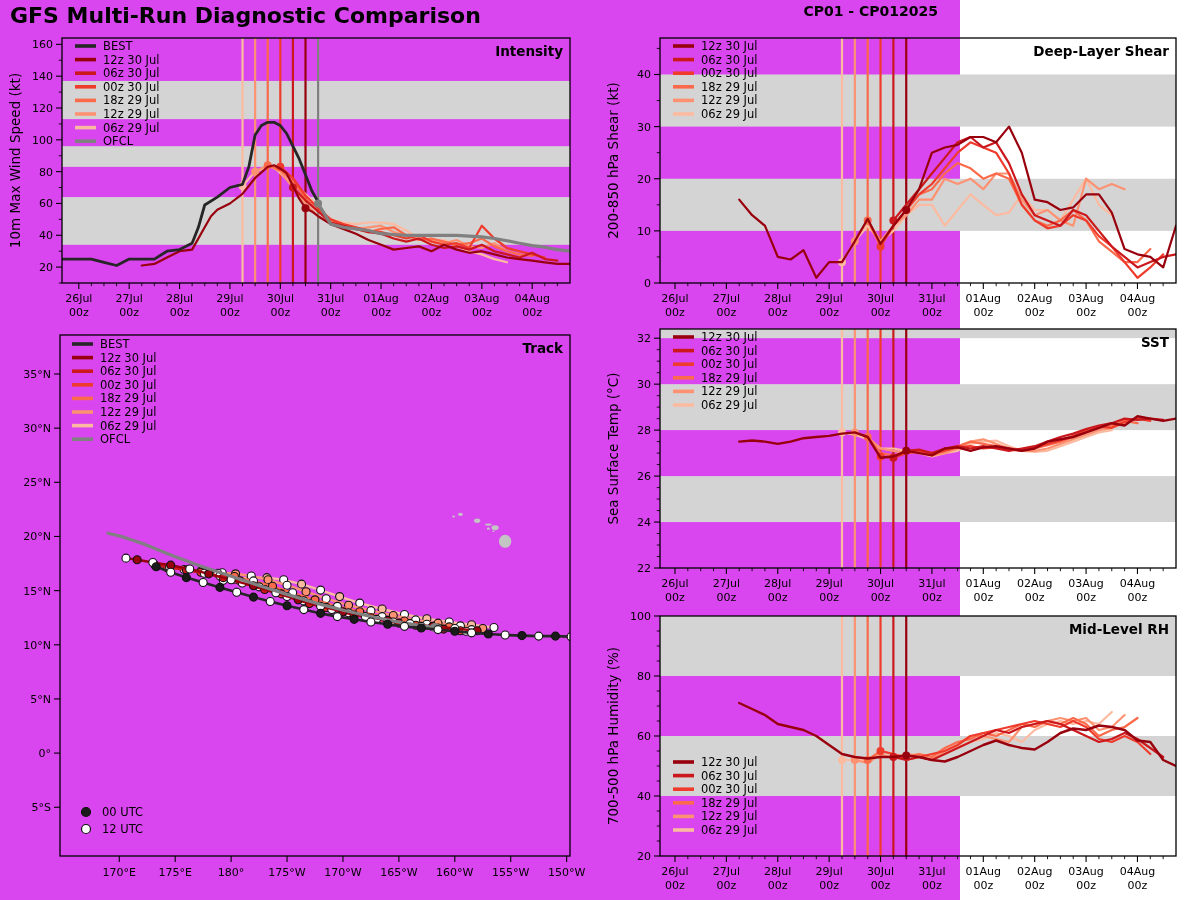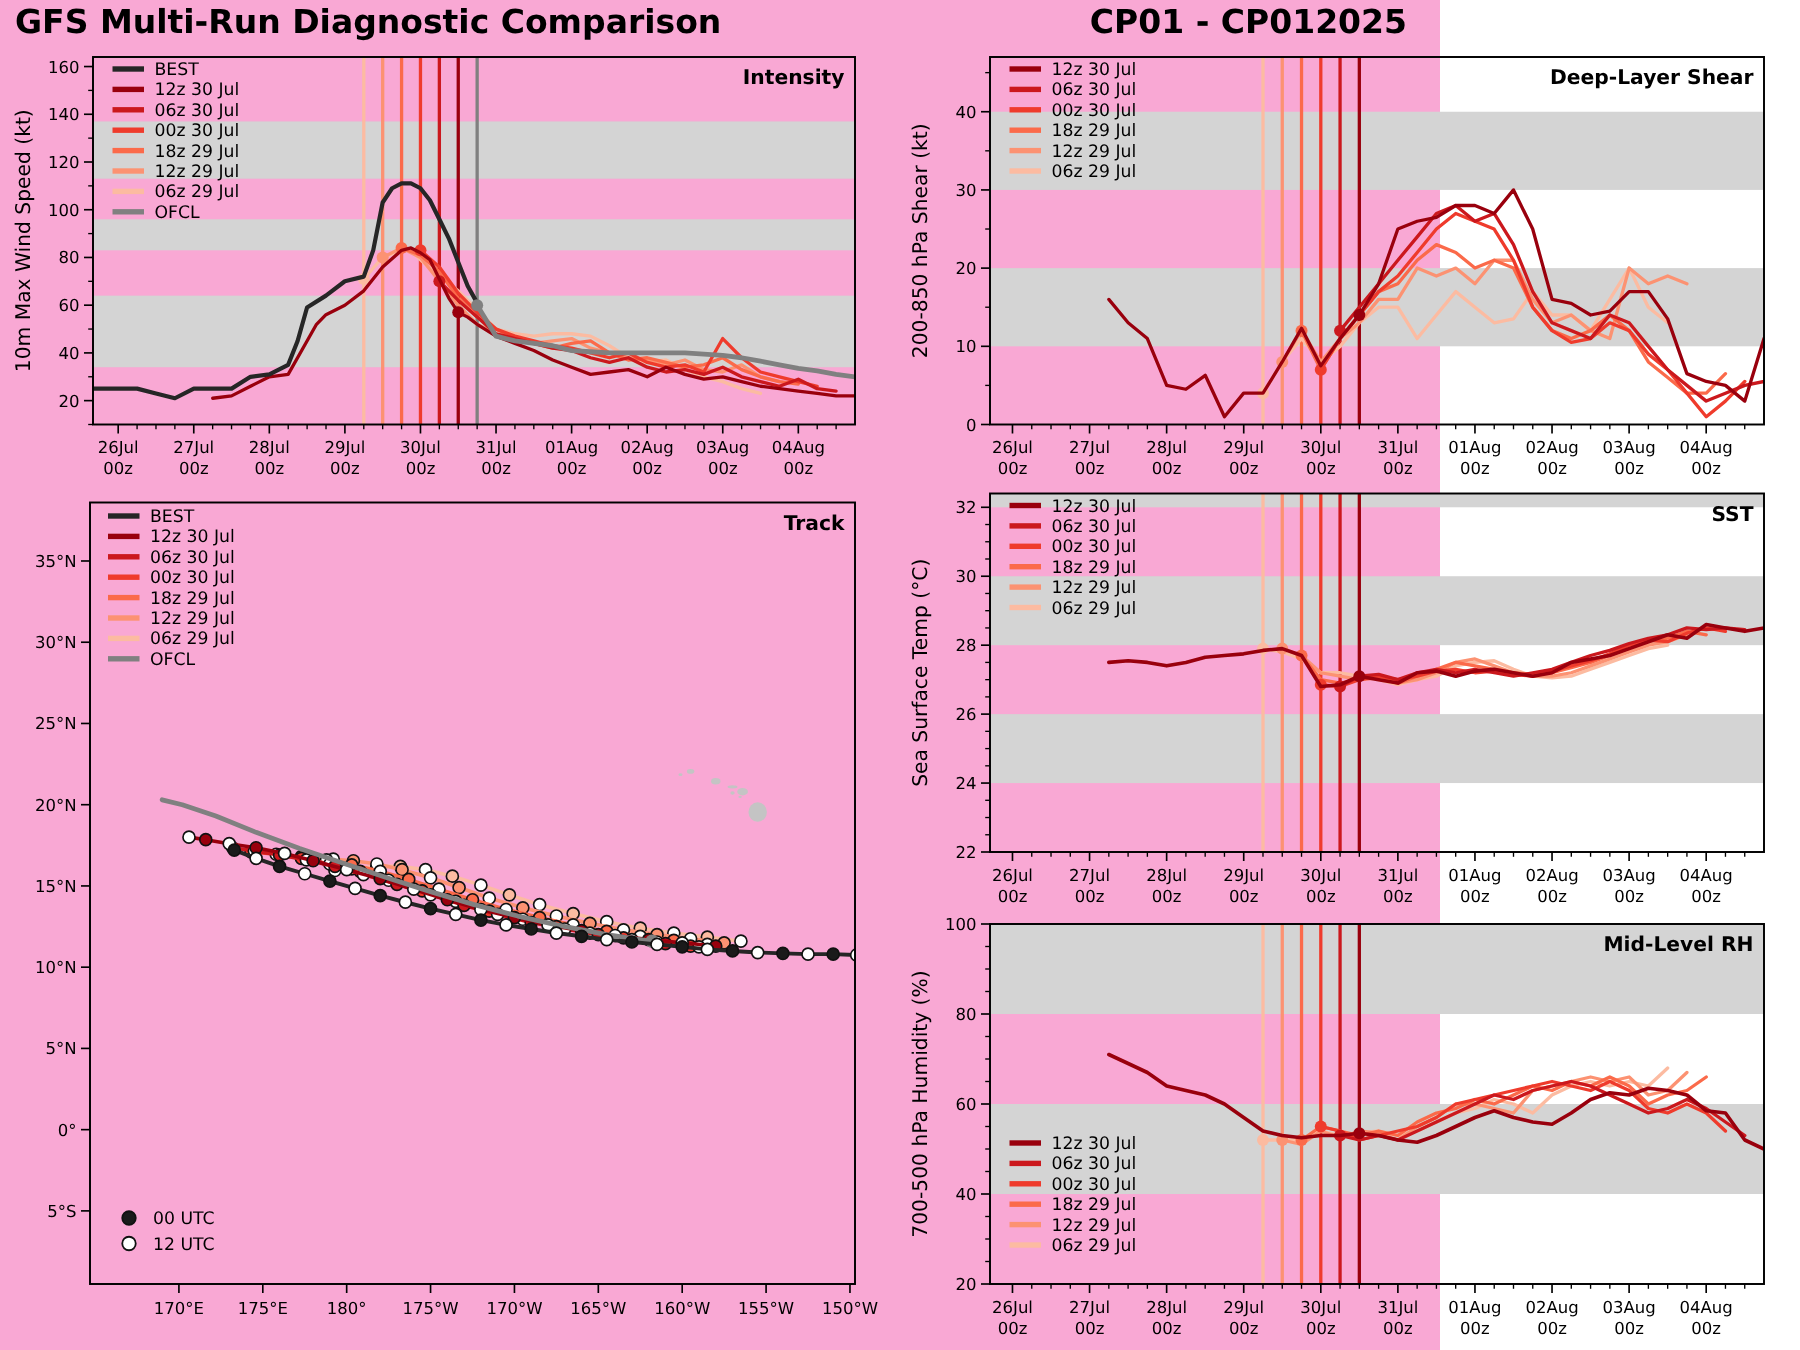--- a/index.html
+++ b/index.html
@@ -1,19 +1,19 @@
 <!DOCTYPE html>
 <html><head>
 <meta charset="utf-8">
 <style>
   html,body{margin:0;padding:0;background:#fff;}
   body{width:1200px;height:900px;overflow:hidden;font-family:"DejaVu Sans",sans-serif;}
-  .page{position:relative;width:960px;height:900px;background:#f9a8d4;}
+  .page{position:relative;width:960px;height:900px;background:#d946ef;}
   .title-left{position:absolute;left:10px;top:3px;font-size:22px;font-weight:bold;color:#000;white-space:nowrap;}
-  .title-right{position:absolute;right:22px;top:3px;font-size:22px;font-weight:bold;color:#000;white-space:nowrap;}
+  .title-right{position:absolute;right:22px;top:3px;font-size:14px;font-weight:bold;color:#000;white-space:nowrap;}
   #figure{position:absolute;left:0;top:0;width:1200px;height:900px;}
   #figure svg{position:absolute;left:0;top:0;}
   .logos{position:absolute;left:2px;top:864px;width:180px;height:36px;}
 </style>
 </head>
 <body>
 
 <div class="page">
   <div class="title-left">GFS Multi-Run Diagnostic Comparison</div>
   <div class="title-right">CP01 - CP012025</div>

